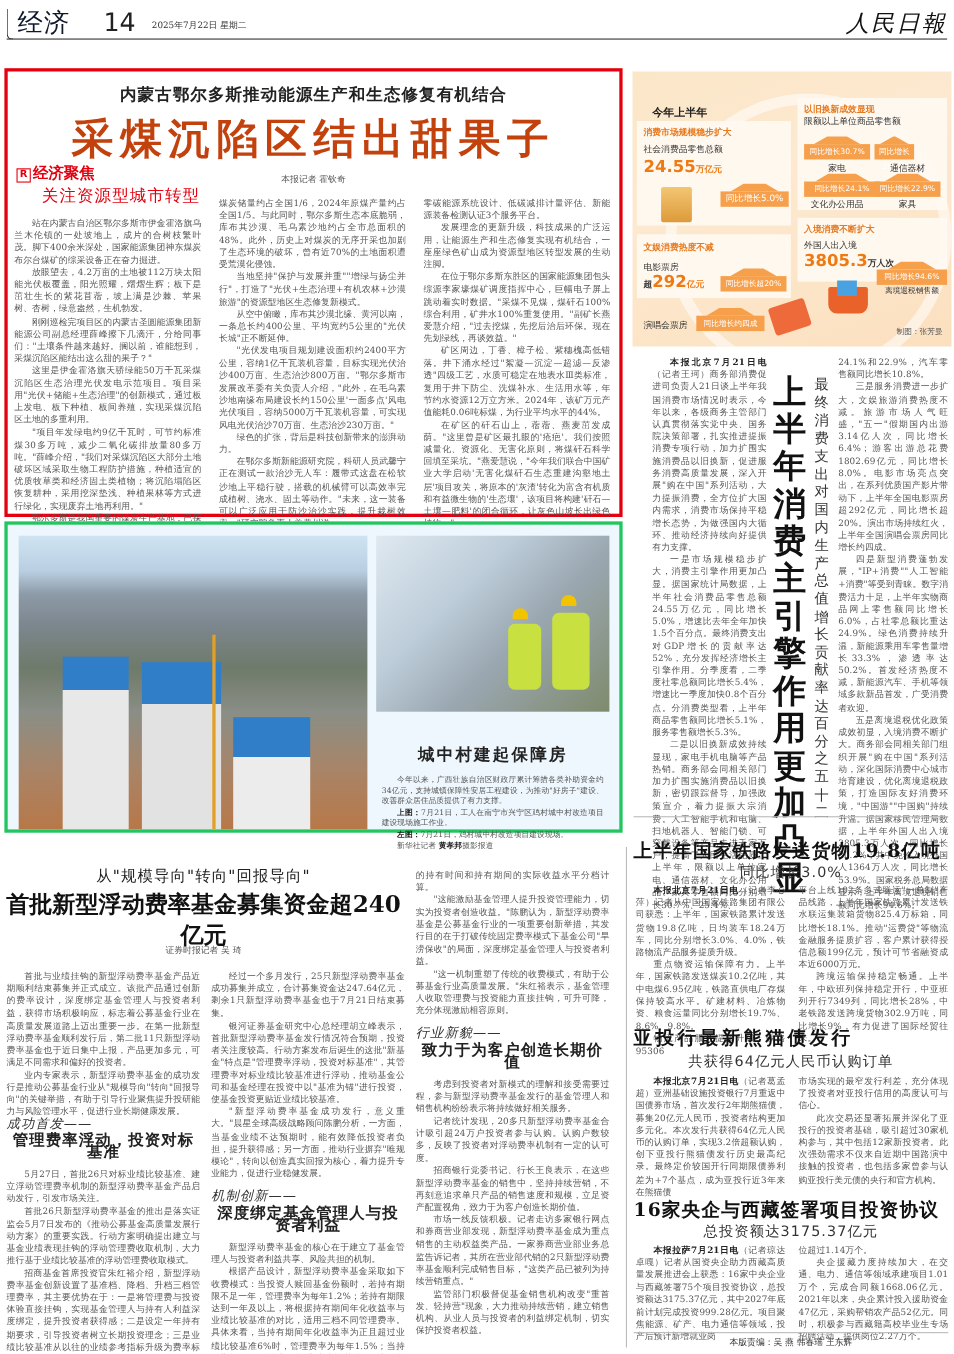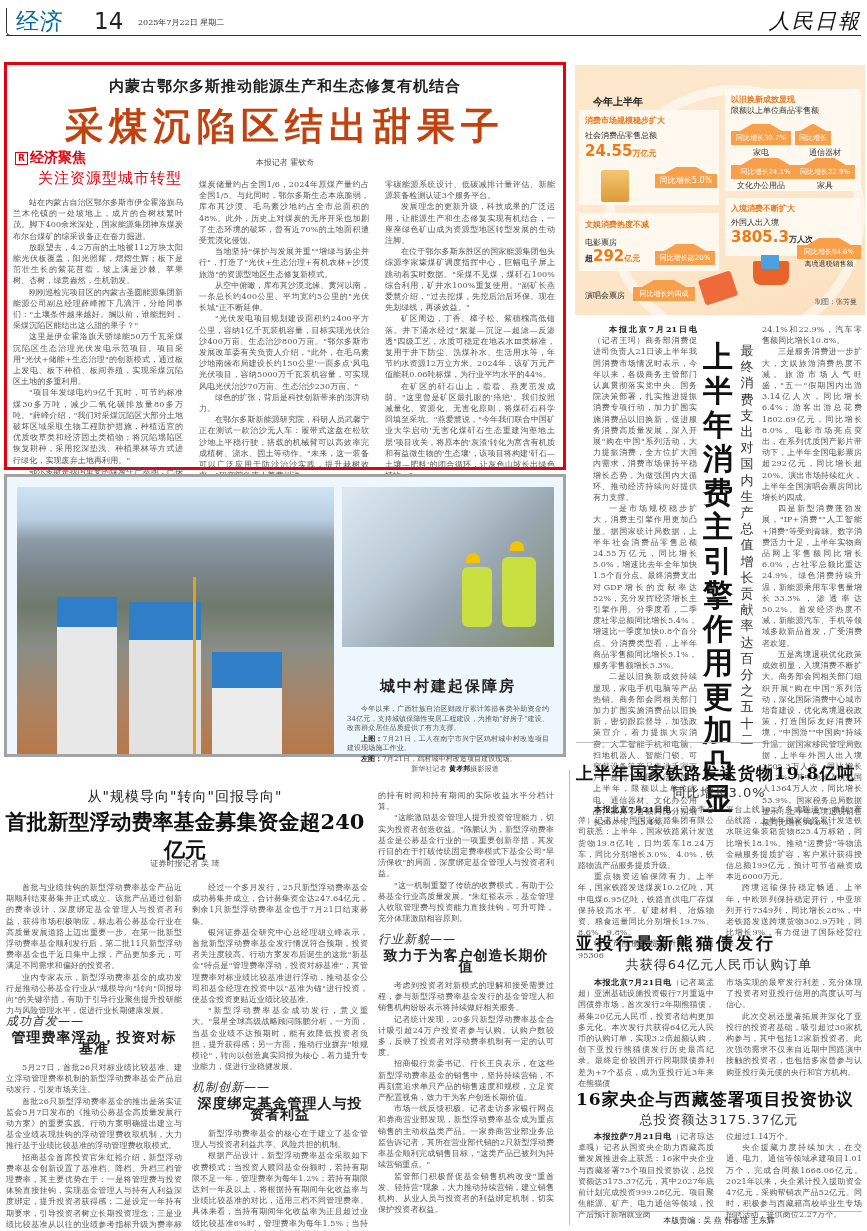--- a/index.html
+++ b/index.html
@@ -6,21 +6,21 @@
 html,body{width:867px;height:1231px;background:#fff;overflow:hidden}
 body{font-family:"DejaVu Serif","Liberation Serif",serif;color:#222;position:relative}
 .abs{position:absolute}
 .sans{font-family:"DejaVu Sans","Liberation Sans",sans-serif}
 .txt{font-size:8px;line-height:11.2px;color:#555;text-align:justify;letter-spacing:0.1px}
 .txt p{text-indent:2em}
 .txt b{color:#222}
 
 #masthead{left:6px;top:6px;width:855px;height:30px;border-bottom:1.5px solid #333}
 #masthead .bracket{position:absolute;left:0;top:2px;width:6px;height:28px;border-left:1px solid #333;border-bottom:1px solid #333;border-radius:0 0 0 5px}
-#section-name{left:10px;top:0;font-size:23px;line-height:30px;color:#0369a1;font-family:"DejaVu Sans",sans-serif;letter-spacing:1px}
+#section-name{left:10px;top:0;font-size:23px;line-height:30px;color:#0f172a;font-family:"DejaVu Sans",sans-serif;letter-spacing:1px}
 #page-num{left:88px;top:0;font-size:23px;line-height:30px;font-family:"DejaVu Sans",sans-serif;color:#222}
 #date-line{left:132px;top:11px;font-size:8px;color:#333}
 #logo{right:0;top:0;font-size:21px;line-height:30px;font-style:italic;font-family:"DejaVu Serif",serif;letter-spacing:2px;color:#111}
 
 #feature-box{left:4px;top:62px;width:562px;height:408px;border:3px solid #e4000f}
 .kicker{text-align:center;font-size:15px;font-weight:bold;color:#222;letter-spacing:1px}
 .headline-big{text-align:center;font-size:38px;font-weight:bold;color:#c2410c;letter-spacing:6px;font-family:"DejaVu Sans",sans-serif}
 .byline{text-align:center;font-size:8px;color:#555}
 #col-tag{left:8px;top:84px}
 #col-tag .t1{font-size:14px;font-weight:bold;color:#e4000f;font-family:"DejaVu Sans",sans-serif}
@@ -35,21 +35,21 @@
 .ig-big small{font-size:8px;color:#ee7a15}
 .ig-big em{font-style:normal;font-size:8px;color:#333}
 .pill{position:absolute;background:#f7a04c;color:#fff;font-size:8px;font-family:"DejaVu Sans",sans-serif;text-align:center;line-height:14px;height:14px}
 .pill:before{content:"";position:absolute;left:15%;right:15%;top:-7px;border-bottom:7px solid #f7a04c;border-left:12px solid transparent;border-right:12px solid transparent}
 .ig-lbl{position:absolute;font-size:8px;color:#333;text-align:center;font-family:"DejaVu Sans",sans-serif}
 
 #consume-headline{left:700px;top:340px;width:36px;font-size:30px;font-weight:bold;color:#111;line-height:34px;text-align:center}
 #consume-subhead{left:738px;top:343px;width:18px;font-size:13px;color:#333;line-height:16.2px;text-align:center;font-family:"DejaVu Sans",sans-serif}
 .rule{position:absolute;height:1px;background:#bbb}
 
-#photo-box{left:4px;top:474px;width:562px;height:283px;border:3px solid #a3a3a3;background:#eef7fd}
+#photo-box{left:4px;top:474px;width:562px;height:283px;border:3px solid #22c55e;background:#eef7fd}
 #photo-left{left:10px;top:10px;width:317px;height:267px;background:linear-gradient(180deg,#cfe3f2 0%,#b9cfe1 12%,#8d9aa7 20%,#7d8790 30%,#6e7a6a 45%,#8a8e86 60%,#a98467 80%,#b77848 100%);overflow:hidden}
 #photo-right{left:335px;top:10px;width:212px;height:160px;background:linear-gradient(135deg,#dfe9f1 0%,#bcccd8 35%,#9aa7b1 60%,#7f8a6c 100%);overflow:hidden}
 
 .sechead{font-size:12px;color:#333;font-style:italic;letter-spacing:1px}
 .subhead2{font-size:14px;font-weight:bold;color:#222;font-family:"DejaVu Sans",sans-serif;text-align:center;letter-spacing:1px}
 .right-head{font-size:17px;font-weight:bold;color:#111;letter-spacing:1px}
 .right-sub{text-align:center;font-size:13px;color:#333;font-family:"DejaVu Sans",sans-serif;letter-spacing:1px}
 #vline{left:569px;top:770px;width:1px;height:455px;background:#bbb}
 </style>
 </head>
@@ -174,21 +174,21 @@
     <div class="abs" style="left:120px;top:80px;width:30px;height:60px;background:#c8e040;border-radius:6px"></div>
     <div class="abs" style="left:160px;top:70px;width:34px;height:70px;background:#c8e040;border-radius:6px"></div>
     <div class="abs" style="left:124px;top:66px;width:14px;height:10px;background:#f2c400;border-radius:7px 7px 0 0"></div>
     <div class="abs" style="left:168px;top:54px;width:14px;height:10px;background:#f2c400;border-radius:7px 7px 0 0"></div>
   </div>
   <div class="abs" style="left:335px;top:200px;width:212px;font-size:15px;font-weight:bold;text-align:center;color:#222;letter-spacing:2px">城中村建起保障房</div>
   <div class="abs txt" style="left:340px;top:228px;width:202px;font-size:7px;line-height:9.5px">
     <p>今年以来，广西壮族自治区财政厅累计筹措各类补助资金约34亿元，支持城镇保障性安居工程建设，为推动"好房子"建设、改善群众居住品质提供了有力支撑。</p>
     <p><b>上图：</b><span>7月21日，工人在南宁市兴宁区鸡村城中村改造项目建设现场施工作业。</span></p>
     <p><b>左图：</b><span>7月21日，鸡村城中村改造项目建设现场。</span></p>
-    <p style="text-align:center"><span>新华社记者</span> <b>黄孝邦</b><span>摄影报道</span></p>
+    <p style="text-align:left"><span>新华社记者</span> <b>黄孝邦</b><span>摄影报道</span></p>
   </div>
 </div>
 
 <div class="abs" style="left:0;top:788px;width:370px;text-align:center;font-size:14px;color:#222;font-family:'DejaVu Sans',sans-serif;letter-spacing:1px">从"规模导向"转向"回报导向"</div>
 <div class="abs" style="left:0;top:808px;width:370px;text-align:center;font-size:21px;font-weight:bold;color:#111">首批新型浮动费率基金募集资金超240亿元</div>
 <div class="abs byline" style="left:0;top:858px;width:370px">证券时报记者  吴  琦</div>
 
 <div class="abs txt" style="left:6px;top:882px;width:176px">
   <p>首批与业绩挂钩的新型浮动费率基金产品近期顺利结束募集并正式成立。该批产品通过创新的费率设计，深度绑定基金管理人与投资者利益，获得市场积极响应，标志着公募基金行业在高质量发展道路上迈出重要一步。在第一批新型浮动费率基金顺利发行后，第二批11只新型浮动费率基金也于近日集中上报，产品更加多元，可满足不同需求和偏好的投资者。</p>
   <p>业内专家表示，新型浮动费率基金的成功发行是推动公募基金行业从"规模导向"转向"回报导向"的关键举措，有助于引导行业聚焦提升投研能力与风险管理水平，促进行业长期健康发展。</p>

